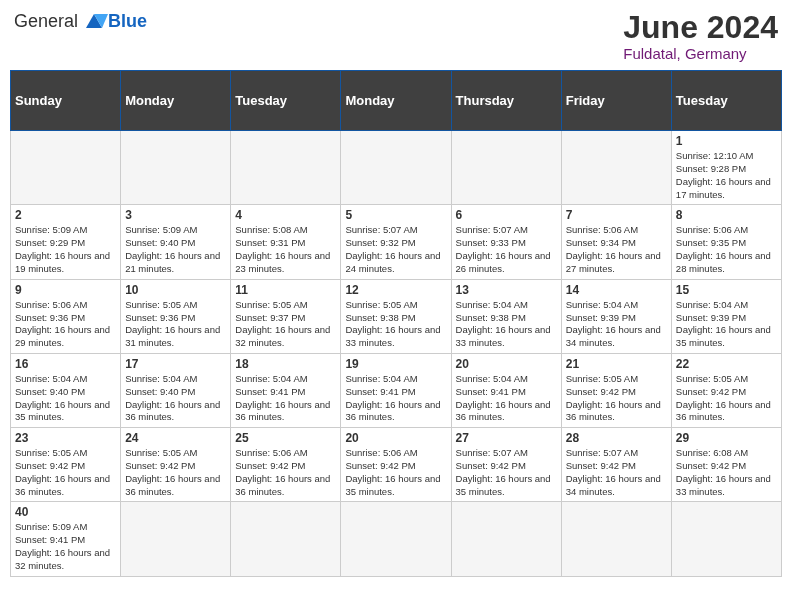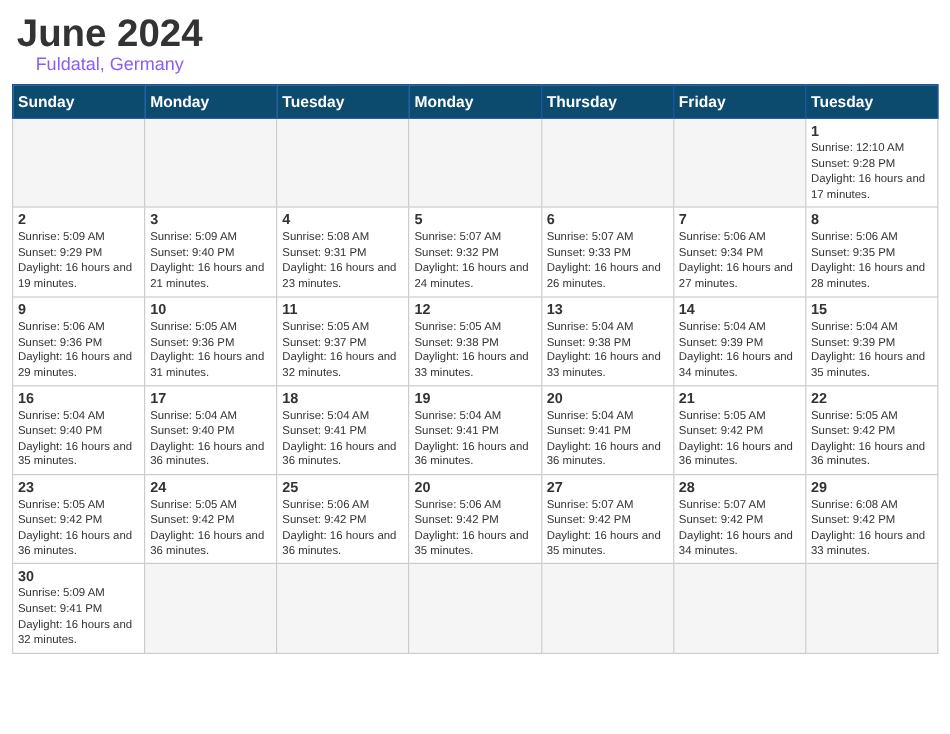--- a/index.html
+++ b/index.html
@@ -23,43 +23,43 @@
       gap: 0;
     }
     .logo-general { color: #333; font-size: 18px; }
     .logo-blue { color: #1565c0; font-size: 18px; font-weight: bold; }
     .logo-icon {
       width: 28px;
       height: 22px;
       margin-left: 2px;
     }
     .title-block {
-      text-align: center;
+      text-align: left;
     }
     .month-year {
       font-size: 32px;
       font-weight: bold;
       color: #333;
       line-height: 1.1;
     }
     .location {
       font-size: 15px;
-      color: #8b5cf6;
+      color: #701a75;
     }
     .calendar {
       width: 100%;
       border-collapse: collapse;
       border: 1px solid #ccc;
     }
     .calendar th {
-      background-color: #0c4a6e;
+      background-color: #404040;
       color: #fff;
       font-size: 13px;
       font-weight: bold;
-      padding: 6px 4px;
+      padding: 22px 4px;
       text-align: left;
       border: 1px solid #1255a0;
     }
     .calendar td {
       border: 1px solid #ccc;
       vertical-align: top;
       padding: 3px 4px;
       width: calc(100% / 7);
       font-size: 10px;
       color: #333;
@@ -85,20 +85,28 @@
       border-bottom: 1px solid #ccc;
     }
     .last-row td {
       height: 70px;
     }
   </style>
 </head>
 <body>
 
 <div class="header">
+  <div class="logo">
+    <span class="logo-general">General</span>
+    <svg class="logo-icon" viewBox="0 0 28 22">
+      <polygon points="6,18 14,4 22,18" fill="#1565c0"></polygon>
+      <polygon points="14,4 22,18 28,4" fill="#42a5f5"></polygon>
+    </svg>
+    <span class="logo-blue">Blue</span>
+  </div>
   <div class="title-block">
     <div class="month-year">June 2024</div>
     <div class="location">Fuldatal, Germany</div>
   </div>
 </div>
 
 <table class="calendar">
   <thead>
     <tr>
     <th>Sunday</th>
@@ -296,21 +304,21 @@
         </td>
         <td>
           <span class="day-number">29</span>
           <div class="day-info">Sunrise: 6:08 AM
 Sunset: 9:42 PM
 Daylight: 16 hours and 33 minutes.</div>
         </td>
       </tr>
       <tr class="last-row">
         <td>
-          <span class="day-number">30</span>
+          <span class="day-number">40</span>
           <div class="day-info">Sunrise: 5:09 AM
 Sunset: 9:41 PM
 Daylight: 16 hours and 32 minutes.</div>
         </td>
         <td class="empty"></td>
         <td class="empty"></td>
         <td class="empty"></td>
         <td class="empty"></td>
         <td class="empty"></td>
         <td class="empty"></td>

